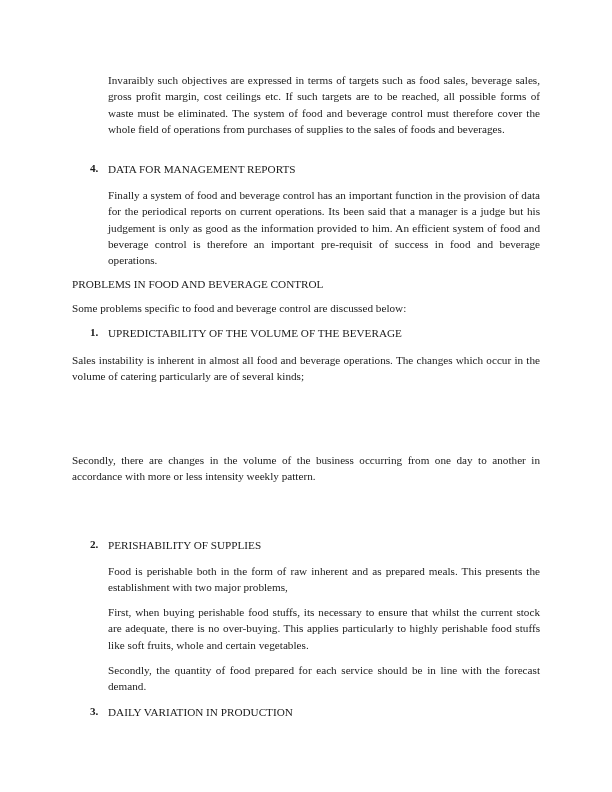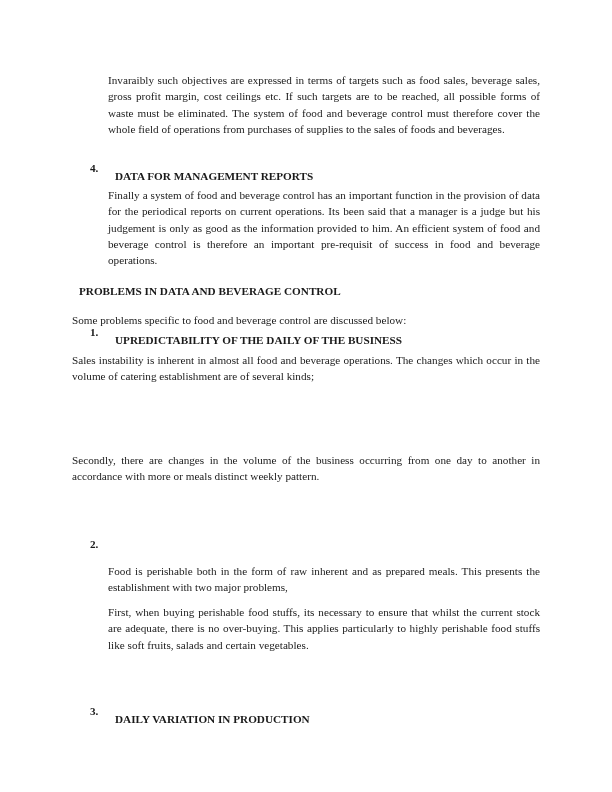--- a/index.html
+++ b/index.html
@@ -2,42 +2,44 @@
 <html><head>
   <meta charset="utf-8">
   <style>
     html, body { margin: 0; padding: 0; background: #ffffff; }
     body { width: 612px; height: 792px; position: relative; overflow: hidden;
       font-family: "Liberation Serif", serif; color: #1a1a1a; }
     .page { position: absolute; left: 0; top: 0; width: 612px; height: 792px; }
     .p { position: absolute; font-size: 11.2px; line-height: 16.3px; text-align: justify; margin: 0; }
     .full { left: 72px; width: 468px; }
     .ind { left: 108px; width: 432px; }
-    .h { position: absolute; font-size: 11.2px; font-weight: bold; line-height: 16px; margin: 7px; white-space: nowrap; }
+    .h { position: absolute; font-size: 11.2px; font-weight: normal; line-height: 16px; margin: 0; white-space: nowrap; }
     .num { position: absolute; font-weight: bold; font-size: 11.2px; }
   </style>
 </head>
 <body>
 
 <div class="page">
   <p class="p ind" style="top:72px">Invaraibly such objectives are expressed in terms of targets such as food sales, beverage sales, gross profit margin, cost ceilings etc. If such targets are to be reached, all possible forms of waste must be eliminated. The system of food and beverage control must therefore cover the whole field of operations from purchases of supplies to the sales of foods and beverages.</p>
 
   <span class="num" style="left:90px; top:162px">4.</span>
   <p class="h" style="left:108px; top:161px">DATA FOR MANAGEMENT REPORTS</p>
   <p class="p ind" style="top:187px">Finally a system of food and beverage control has an important function in the provision of data for the periodical reports on current operations. Its been said that a manager is a judge but his judgement is only as good as the information provided to him. An efficient system of food and beverage control is therefore an important pre-requisit of success in food and beverage operations.</p>
 
-  <p class="h" style="left:72px; top:276px">PROBLEMS IN DATA AND BEVERAGE CONTROL</p>
-  <p class="p full" style="top:312px">Some problems specific to food and beverage control are discussed below:</p>
+  <p class="h" style="left:72px; top:276px">PROBLEMS IN FOOD AND BEVERAGE CONTROL</p>
+  <p class="p full" style="top:300px">Some problems specific to food and beverage control are discussed below:</p>
 
   <span class="num" style="left:90px; top:326px">1.</span>
-  <p class="h" style="left:108px; top:325px">UPREDICTABILITY OF THE DAILY OF THE BUSINESS</p>
+  <p class="h" style="left:108px; top:325px">UPREDICTABILITY OF THE VOLUME OF THE BEVERAGE</p>
 
-  <p class="p full" style="top:352px">Sales instability is inherent in almost all food and beverage operations. The changes which occur in the volume of catering establishment are of several kinds;</p>
-  <p class="p full" style="top:452px">Secondly, there are changes in the volume of the business occurring from one day to another in accordance with more or meals distinct weekly pattern.</p>
+  <p class="p full" style="top:352px">Sales instability is inherent in almost all food and beverage operations. The changes which occur in the volume of catering particularly are of several kinds;</p>
+  <p class="p full" style="top:452px">Secondly, there are changes in the volume of the business occurring from one day to another in accordance with more or less intensity weekly pattern.</p>
 
   <span class="num" style="left:90px; top:538px">2.</span>
+  <p class="h" style="left:108px; top:537px">PERISHABILITY OF SUPPLIES</p>
 
   <p class="p ind" style="top:563px">Food is perishable both in the form of raw inherent and as prepared meals. This presents the establishment with two major problems,</p>
-  <p class="p ind" style="top:604px">First, when buying perishable food stuffs, its necessary to ensure that whilst the current stock are adequate, there is no over-buying. This applies particularly to highly perishable food stuffs like soft fruits, salads and certain vegetables.</p>
+  <p class="p ind" style="top:604px">First, when buying perishable food stuffs, its necessary to ensure that whilst the current stock are adequate, there is no over-buying. This applies particularly to highly perishable food stuffs like soft fruits, whole and certain vegetables.</p>
+  <p class="p ind" style="top:662px">Secondly, the quantity of food prepared for each service should be in line with the forecast demand.</p>
 
   <span class="num" style="left:90px; top:705px">3.</span>
   <p class="h" style="left:108px; top:704px">DAILY VARIATION IN PRODUCTION</p>
 </div>
 
 </body></html>

